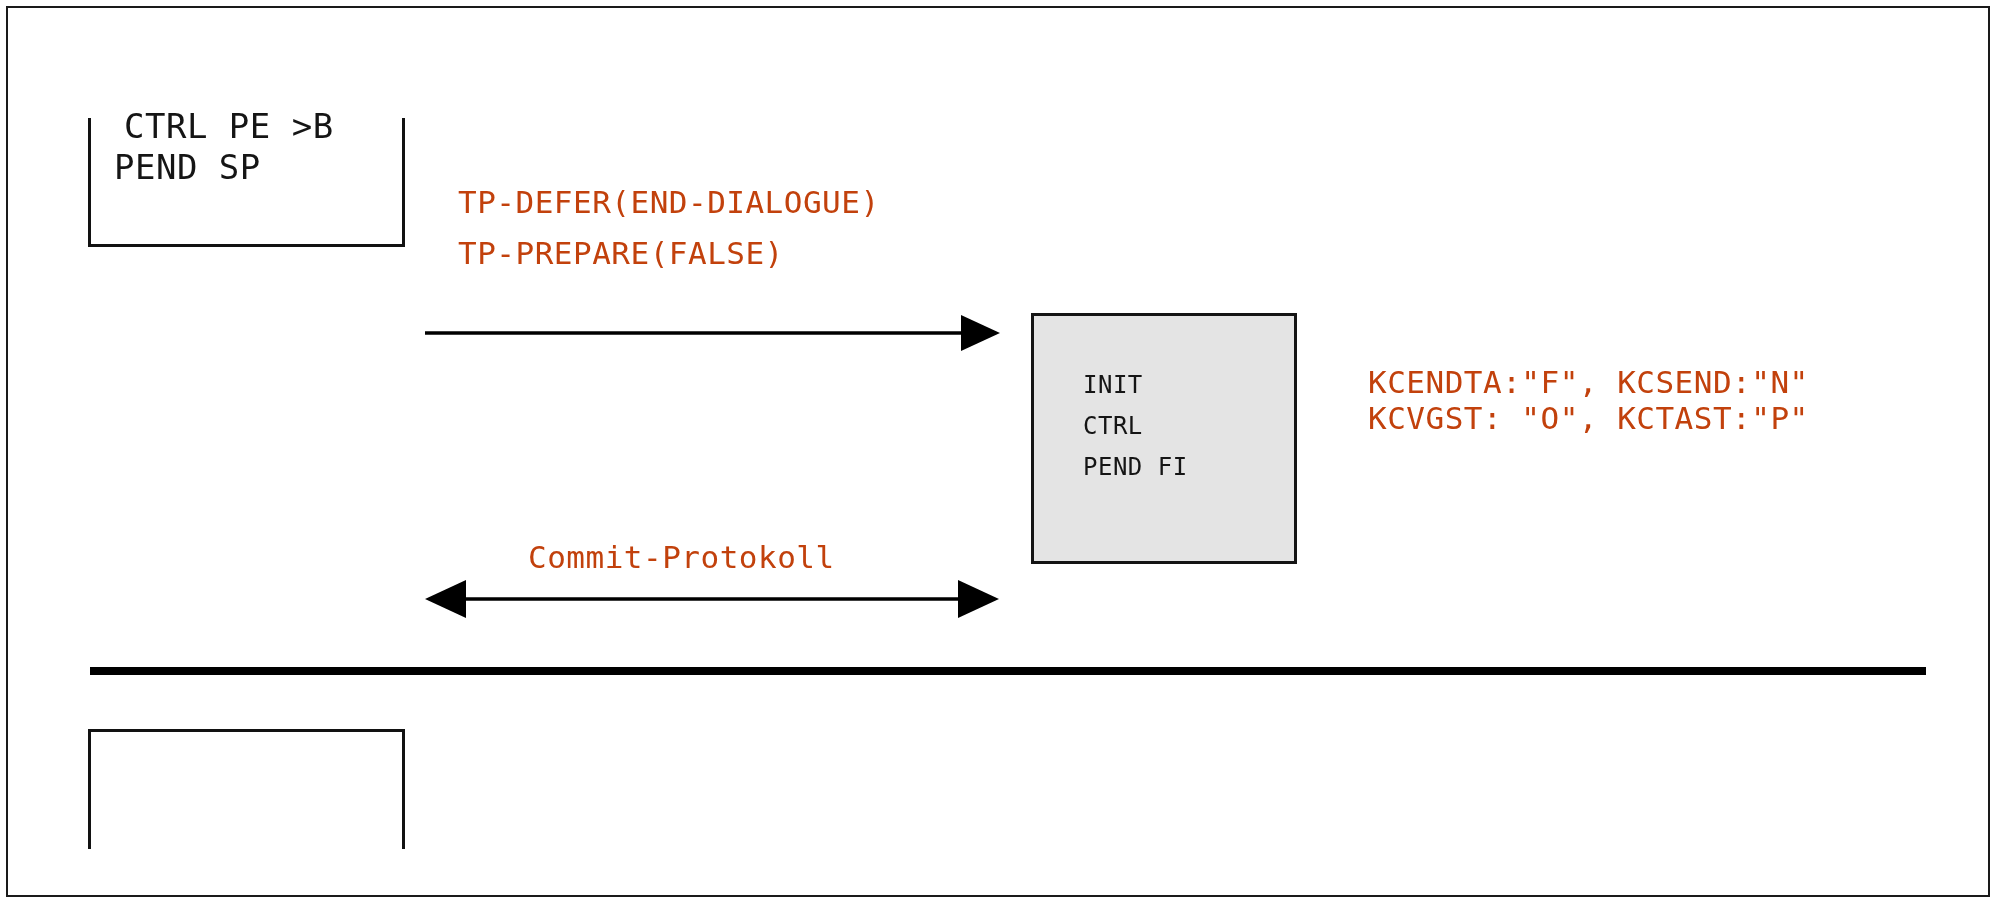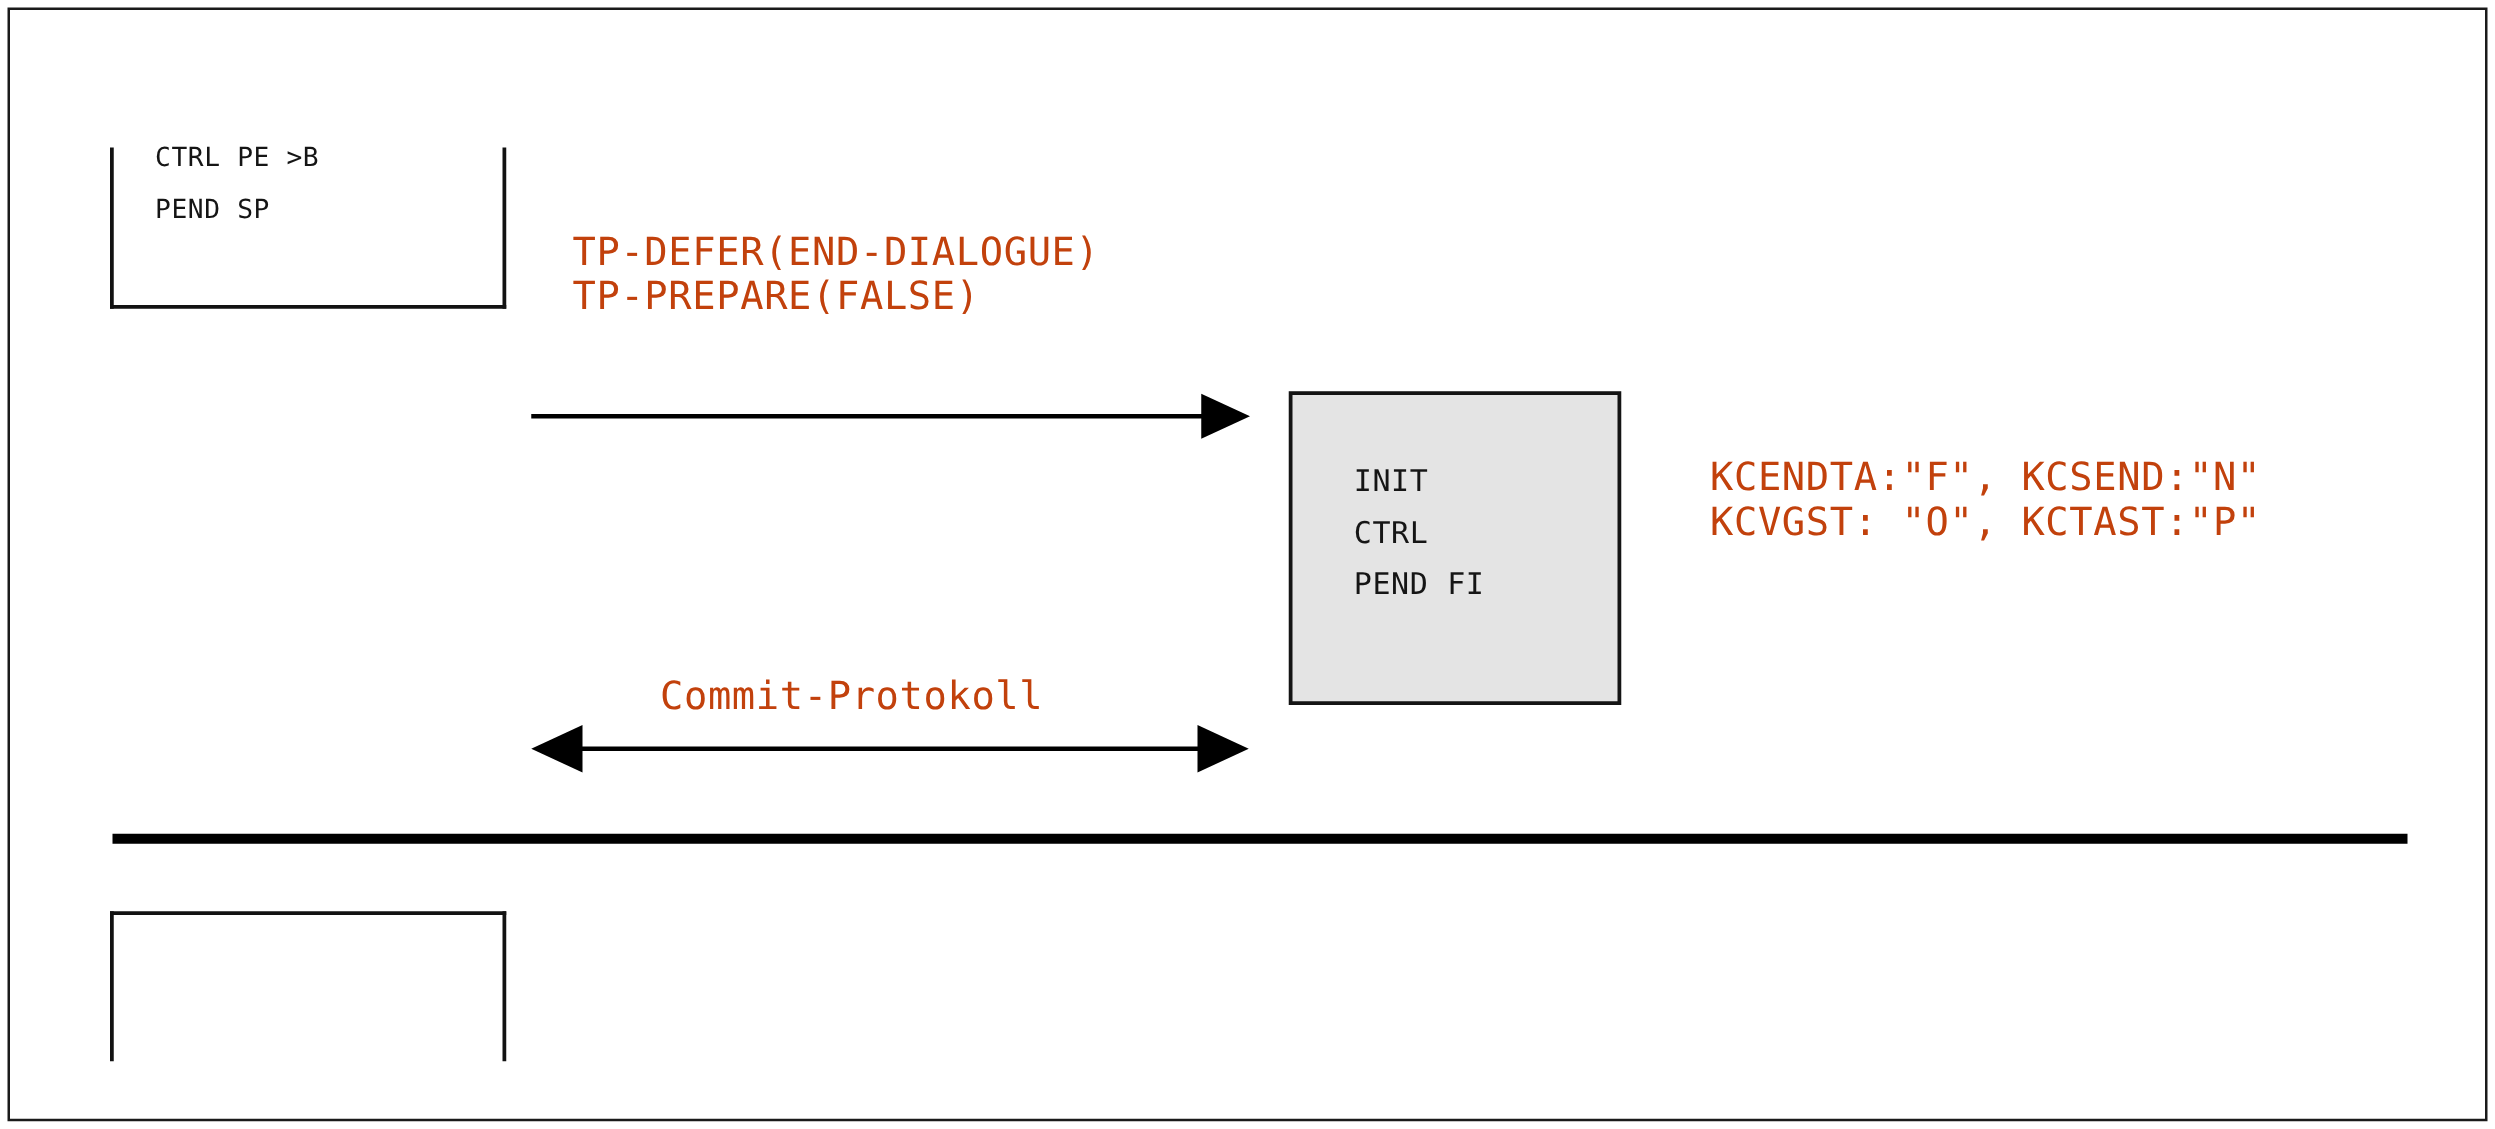--- a/index.html
+++ b/index.html
@@ -44,21 +44,21 @@
     border-left: 3px solid #121212;
     border-right: 3px solid #121212;
     border-top: 3px solid #121212;
     border-bottom: none;
     background: transparent;
   }
 
   .box-text {
     position: absolute;
     white-space: pre;
-    font-size: 21px;
+    font-size: 34px;
     line-height: 41px;
     color: #151515;
     letter-spacing: 0.5px;
   }
 
   
   .gray-box {
     position: absolute;
     box-sizing: border-box;
     background: #e4e4e4;
@@ -97,24 +97,24 @@
 </style>
 </head>
 <body>
 
 <div id="page">
 
   <div class="frame"></div>
 
   <div class="open-box-top" style="left:88px; top:118px; width:317px; height:129px;"></div>
   <div class="box-text" style="left:124px; top:106px;">CTRL PE &gt;B</div>
-  <div class="box-text" style="left:124px; top:147px;">PEND SP</div>
+  <div class="box-text" style="left:114px; top:147px;">PEND SP</div>
 
   <div class="label" style="left:458px; top:183px;">TP-DEFER(END-DIALOGUE)</div>
-  <div class="label" style="left:458px; top:218px;">TP-PREPARE(FALSE)</div>
+  <div class="label" style="left:458px; top:234px;">TP-PREPARE(FALSE)</div>
 
   <svg class="arrow-svg" style="left:425px; top:312px;" width="580" height="42" viewBox="0 0 580 42">
     <line x1="0" y1="21" x2="548" y2="21" stroke="#000000" stroke-width="3.5"></line>
     <polygon points="575,21 536,3 536,39" fill="#000000"></polygon>
   </svg>
 
   <div class="gray-box" style="left:1031px; top:313px; width:266px; height:251px;"></div>
   <div class="gray-box-text" style="left:1083px; top:365px;">INIT</div>
   <div class="gray-box-text" style="left:1083px; top:406px;">CTRL</div>
   <div class="gray-box-text" style="left:1083px; top:447px;">PEND FI</div>

